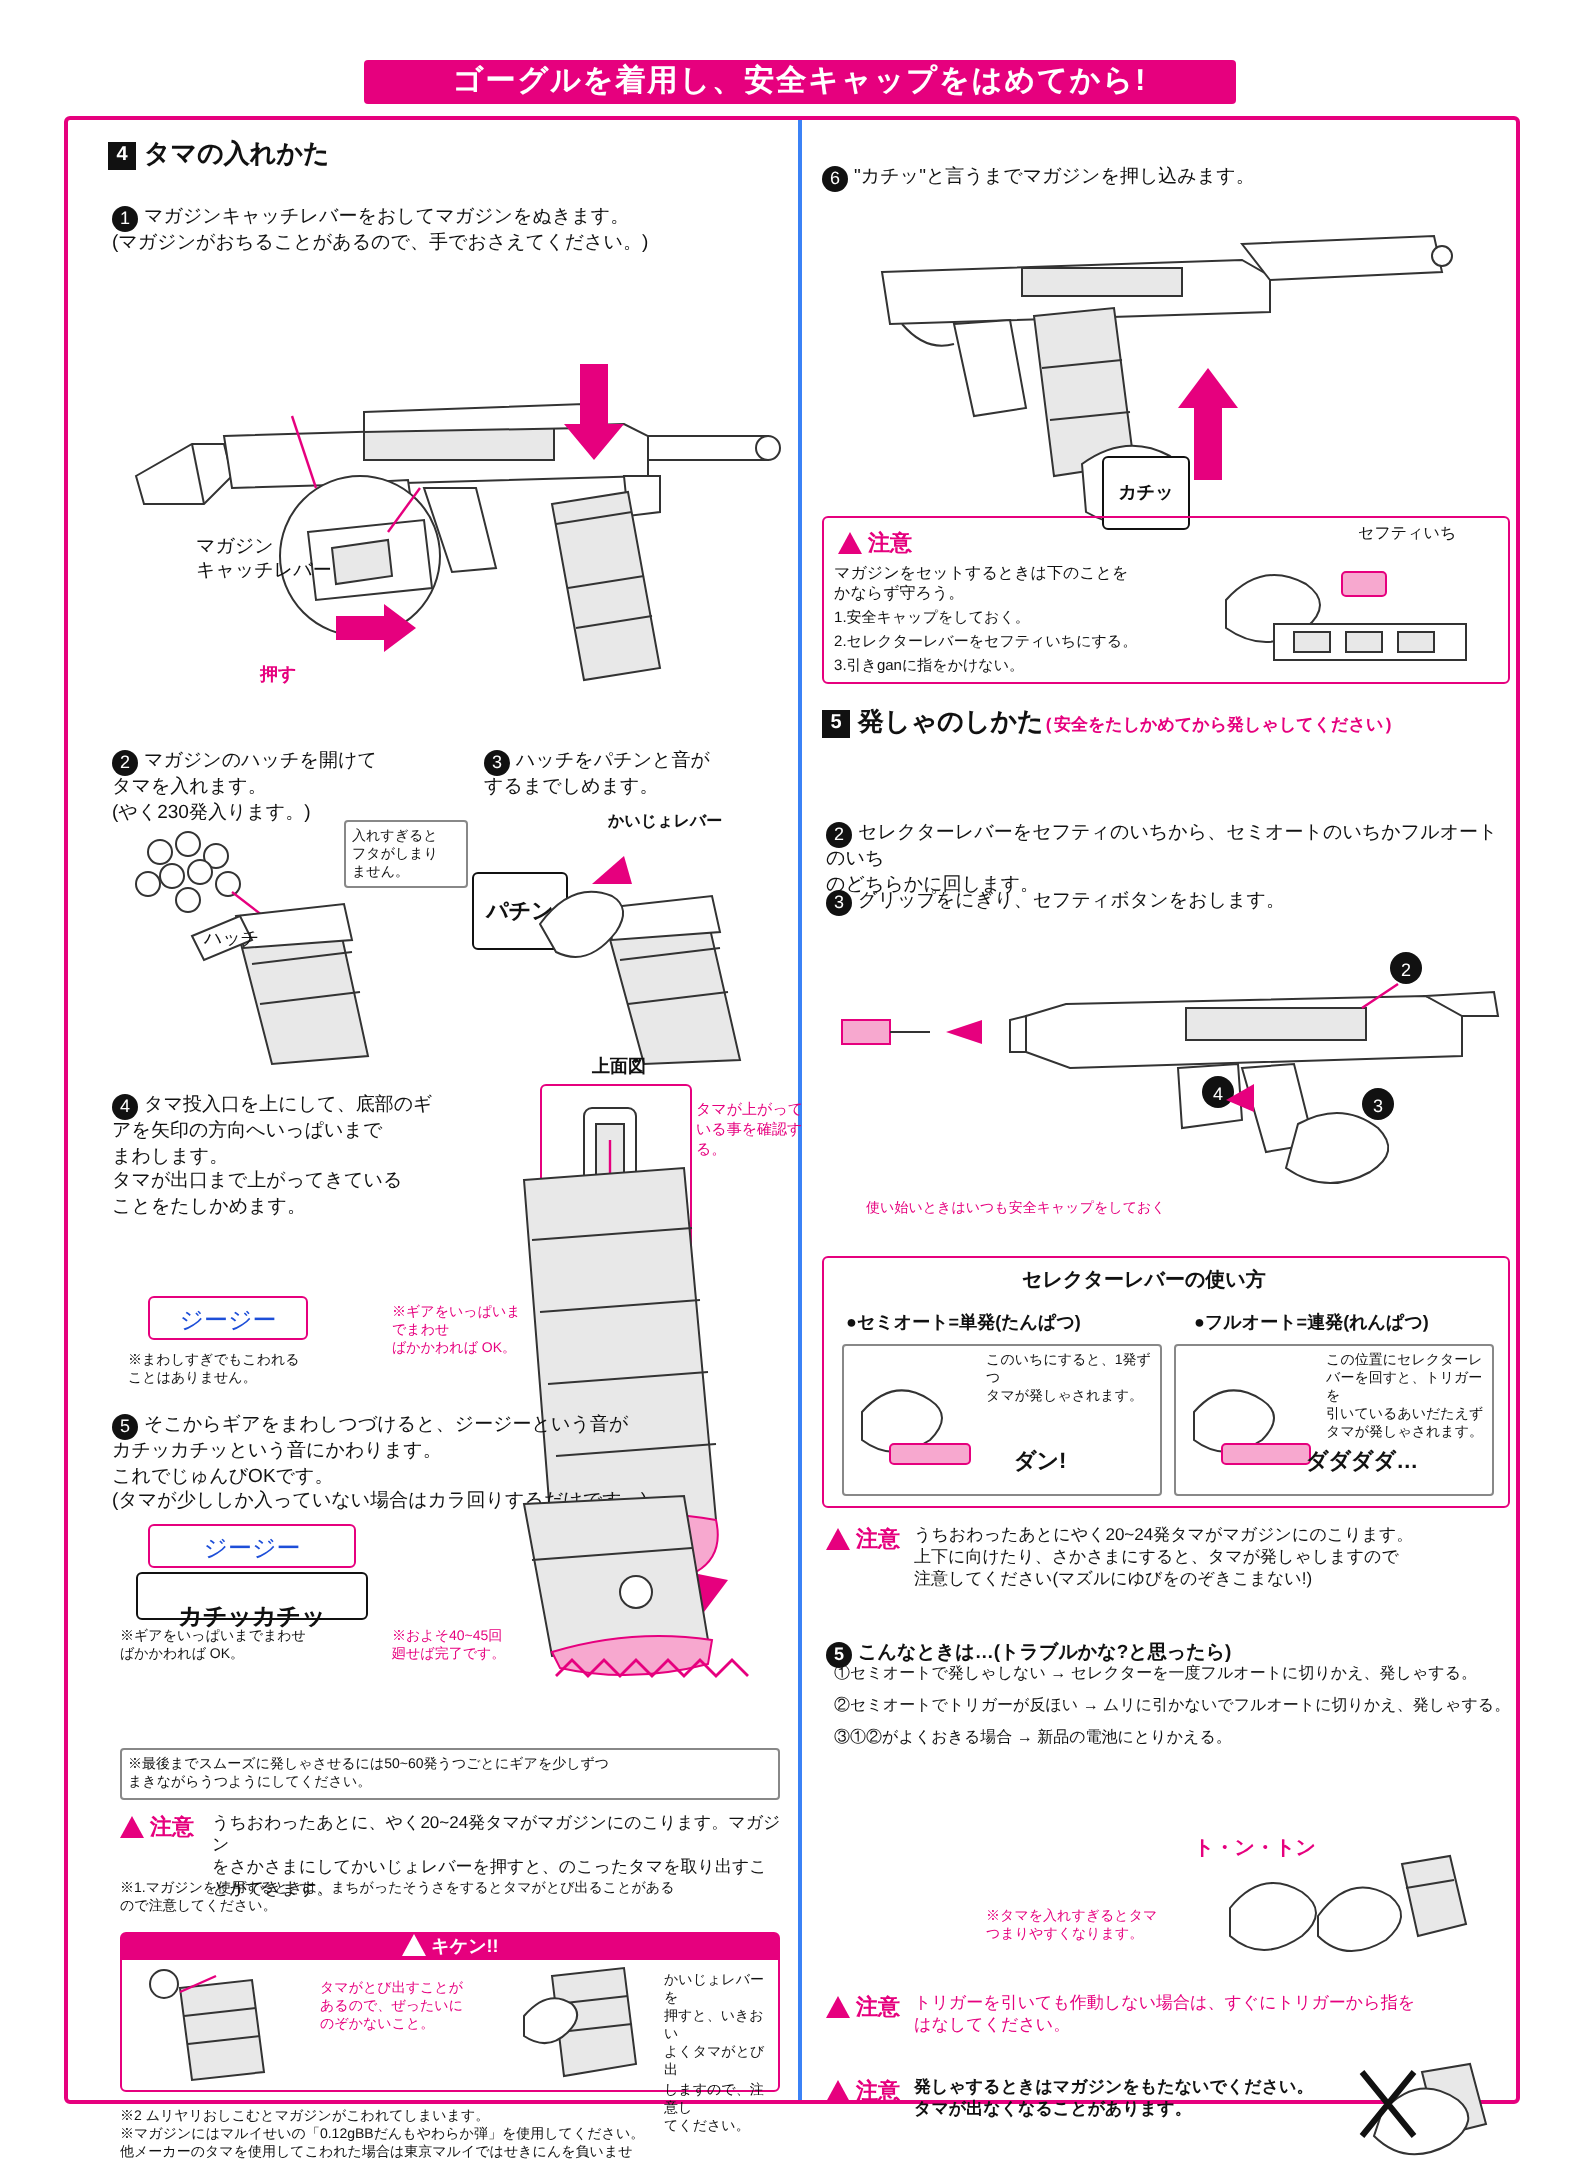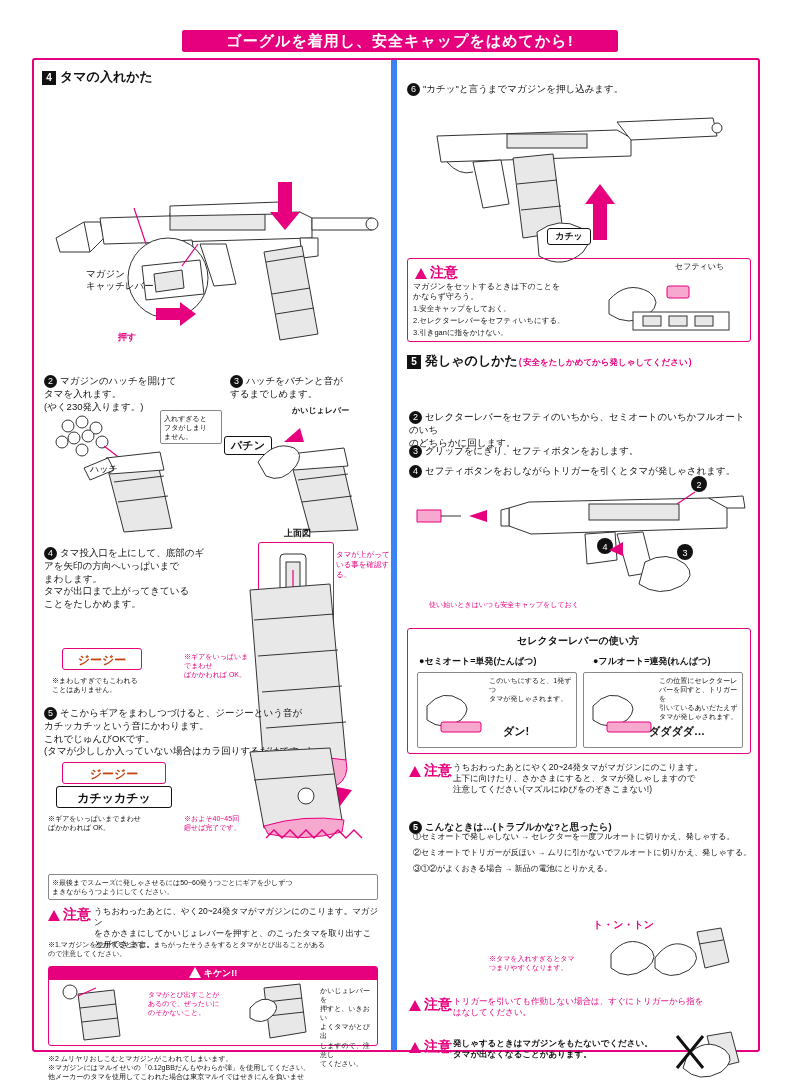--- a/index.html
+++ b/index.html
@@ -16,21 +16,21 @@
     position:absolute;left:168px;top:16px;width:436px;height:22px;
     background:#e6007e;color:#fff;font-size:15px;font-weight:bold;
     letter-spacing:1px;text-align:center;line-height:22px;
     border-radius:2px;
   }
   .cols{
     position:absolute;left:18px;top:44px;width:724px;height:990px;
     border:2px solid #e6007e;border-radius:3px;display:flex;
   }
   .col{position:relative;}
-  .colL{width:358px;border-right:6px solid #3b82f6;}
+  .colL{width:358px;border-right:2px solid #3b82f6;margin-left:12px;}
   .colR{width:362px;}
   .pad{position:absolute;left:0;top:0;right:0;bottom:0;}
 
   
   .t{position:absolute;font-size:9.5px;line-height:1.3;color:#111;white-space:pre-line;}
   .tb{font-weight:bold;}
   .pink{color:#e6007e;}
   .xs{font-size:7px;}
 
   
@@ -49,43 +49,43 @@
     line-height:13px;margin-right:3px;vertical-align:top;
   }
   .item{position:absolute;font-size:9.5px;line-height:1.35;color:#111;white-space:pre-line;}
 
   
   .box{position:absolute;border:1.4px solid #e6007e;border-radius:3px;box-sizing:border-box;}
   .boxgray{position:absolute;border:1.2px solid #888;border-radius:2px;box-sizing:border-box;}
 
   
   .caution{
-    position:absolute;font-size:14px;color:#e6007e;font-weight:bold;
+    position:absolute;font-size:11px;color:#e6007e;font-weight:bold;
   }
   .tri{
     display:inline-block;width:0;height:0;border-left:6px solid transparent;
     border-right:6px solid transparent;border-bottom:11px solid #e6007e;
     vertical-align:-2px;margin-right:3px;position:relative;
   }
   .warnbox{position:absolute;border:1.4px solid #e6007e;border-radius:3px;box-sizing:border-box;}
   .warnhead{
     position:absolute;left:0;top:0;width:100%;height:13px;background:#e6007e;
     color:#fff;font-size:9px;font-weight:bold;text-align:center;line-height:13px;
   }
 
   
   .chip{
     position:absolute;border:1.5px solid #e6007e;border-radius:3px;
-    color:#c2410c;font-weight:bold;font-size:12px;text-align:center;
+    color:#1d4ed8;font-weight:normal;font-size:12px;text-align:center;
     background:#fff;box-sizing:border-box;padding:1px 4px;
   }
   .chipb{
     position:absolute;border:1.5px solid #111;border-radius:3px;
     color:#111;font-weight:bold;font-size:11px;text-align:center;
-    background:#fff;box-sizing:border-box;padding:1px 4px;
+    background:#fff;box-sizing:border-box;padding:11px 4px;
   }
 
   
   .ill{position:absolute;}
   svg{display:block;overflow:visible;}
   .ln{stroke:#333;stroke-width:1;fill:none;}
   .lnp{stroke:#e6007e;stroke-width:1.2;fill:none;}
   .fillw{fill:#fff;stroke:#333;stroke-width:1;}
   .fillg{fill:#e8e8e8;stroke:#333;stroke-width:1;}
   .fillp{fill:#f7a8cf;stroke:#e6007e;stroke-width:1;}
@@ -101,20 +101,24 @@
 
   <div class="cols">
 
    <div class="col colL">
     <div class="pad">
 
      <div class="sechead" style="left:8px;top:8px;">
        <span class="secnum">4</span><span>タマの入れかた</span>
      </div>
 
+     <div class="item" style="left:10px;top:30px;width:330px;">
+       <span class="cnum">1</span><span>マガジンキャッチレバーをおしてマガジンをぬきます。
+(マガジンがおちることがあるので、手でおさえてください。)</span>
+     </div>
 
      <div class="ill" style="left:16px;top:66px;">
       <svg width="330" height="200" viewBox="0 0 330 200">
 
         <path class="fillw" d="M6 112 L34 96 L50 96 L54 112 L40 126 L10 126 Z"></path>
         <path class="ln" d="M34 96 L40 126"></path>
 
         <path class="fillw" d="M50 92 L250 86 L262 92 L262 112 L54 118 Z"></path>
         <rect class="fillg" x="120" y="88" width="95" height="16"></rect>
 
@@ -377,23 +381,20 @@
        <span class="secnum">5</span><span>発しゃのしかた</span><span class="sub">(安全をたしかめてから発しゃしてください)</span>
      </div>
 
      <div class="item" style="left:12px;top:338px;width:340px;">
        <span class="cnum">2</span><span>セレクターレバーをセフティのいちから、セミオートのいちかフルオートのいち
 のどちらかに回します。</span>
      </div>
      <div class="item" style="left:12px;top:372px;width:336px;">
        <span class="cnum">3</span><span>グリップをにぎり、セフティボタンをおします。</span>
      </div>
-     <div class="item" style="left:12px;top:392px;width:340px;">
-       <span class="cnum">4</span><span>セフティボタンをおしながらトリガーを引くとタマが発しゃされます。</span>
-     </div>
 
      <div class="ill" style="left:12px;top:416px;">
       <svg width="340" height="120" viewBox="0 0 340 120">
 
         <path class="fillp" d="M8 34 L32 34 L32 46 L8 46 Z"></path>
         <path class="ln" d="M32 40 L52 40"></path>
         <path class="arrowp" d="M78 34 L60 40 L78 46 Z"></path>
 
         <path class="fillw" d="M100 32 L120 26 L300 22 L318 30 L318 52 L122 58 L100 50 Z"></path>
         <rect class="fillg" x="180" y="28" width="90" height="16"></rect>
@@ -412,21 +413,21 @@
                 <text x="196" y="74" font-size="9" fill="#fff" text-anchor="middle">4</text>
         <circle cx="276" cy="76" r="8" fill="#111"></circle>
                 <text x="276" y="80" font-size="9" fill="#fff" text-anchor="middle">3</text>
         <path class="lnp" d="M286 16 L268 28"></path>
         <path class="arrowp" d="M214 66 L200 74 L214 80 Z"></path>
       </svg>
      </div>
      <div class="t xs pink" style="left:32px;top:540px;">使い始いときはいつも安全キャップをしておく</div>
 
      <div class="box" style="left:10px;top:568px;width:344px;height:126px;"></div>
-     <div class="t tb" style="left:120px;top:574px;font-size:10px;">セレクターレバーの使い方</div>
+     <div class="t tb" style="left:110px;top:574px;font-size:10px;">セレクターレバーの使い方</div>
      <div class="t tb" style="left:22px;top:596px;font-size:9px;">●セミオート=単発(たんぱつ)</div>
      <div class="t tb" style="left:196px;top:596px;font-size:9px;">●フルオート=連発(れんぱつ)</div>
      <div class="boxgray" style="left:20px;top:612px;width:160px;height:76px;"></div>
      <div class="boxgray" style="left:186px;top:612px;width:160px;height:76px;"></div>
      <div class="t xs" style="left:92px;top:616px;width:84px;">このいちにすると、1発ずつ
 タマが発しゃされます。</div>
      <div class="t xs" style="left:262px;top:616px;width:82px;">この位置にセレクターレ
 バーを回すと、トリガーを
 引いているあいだたえず
 タマが発しゃされます。</div>

